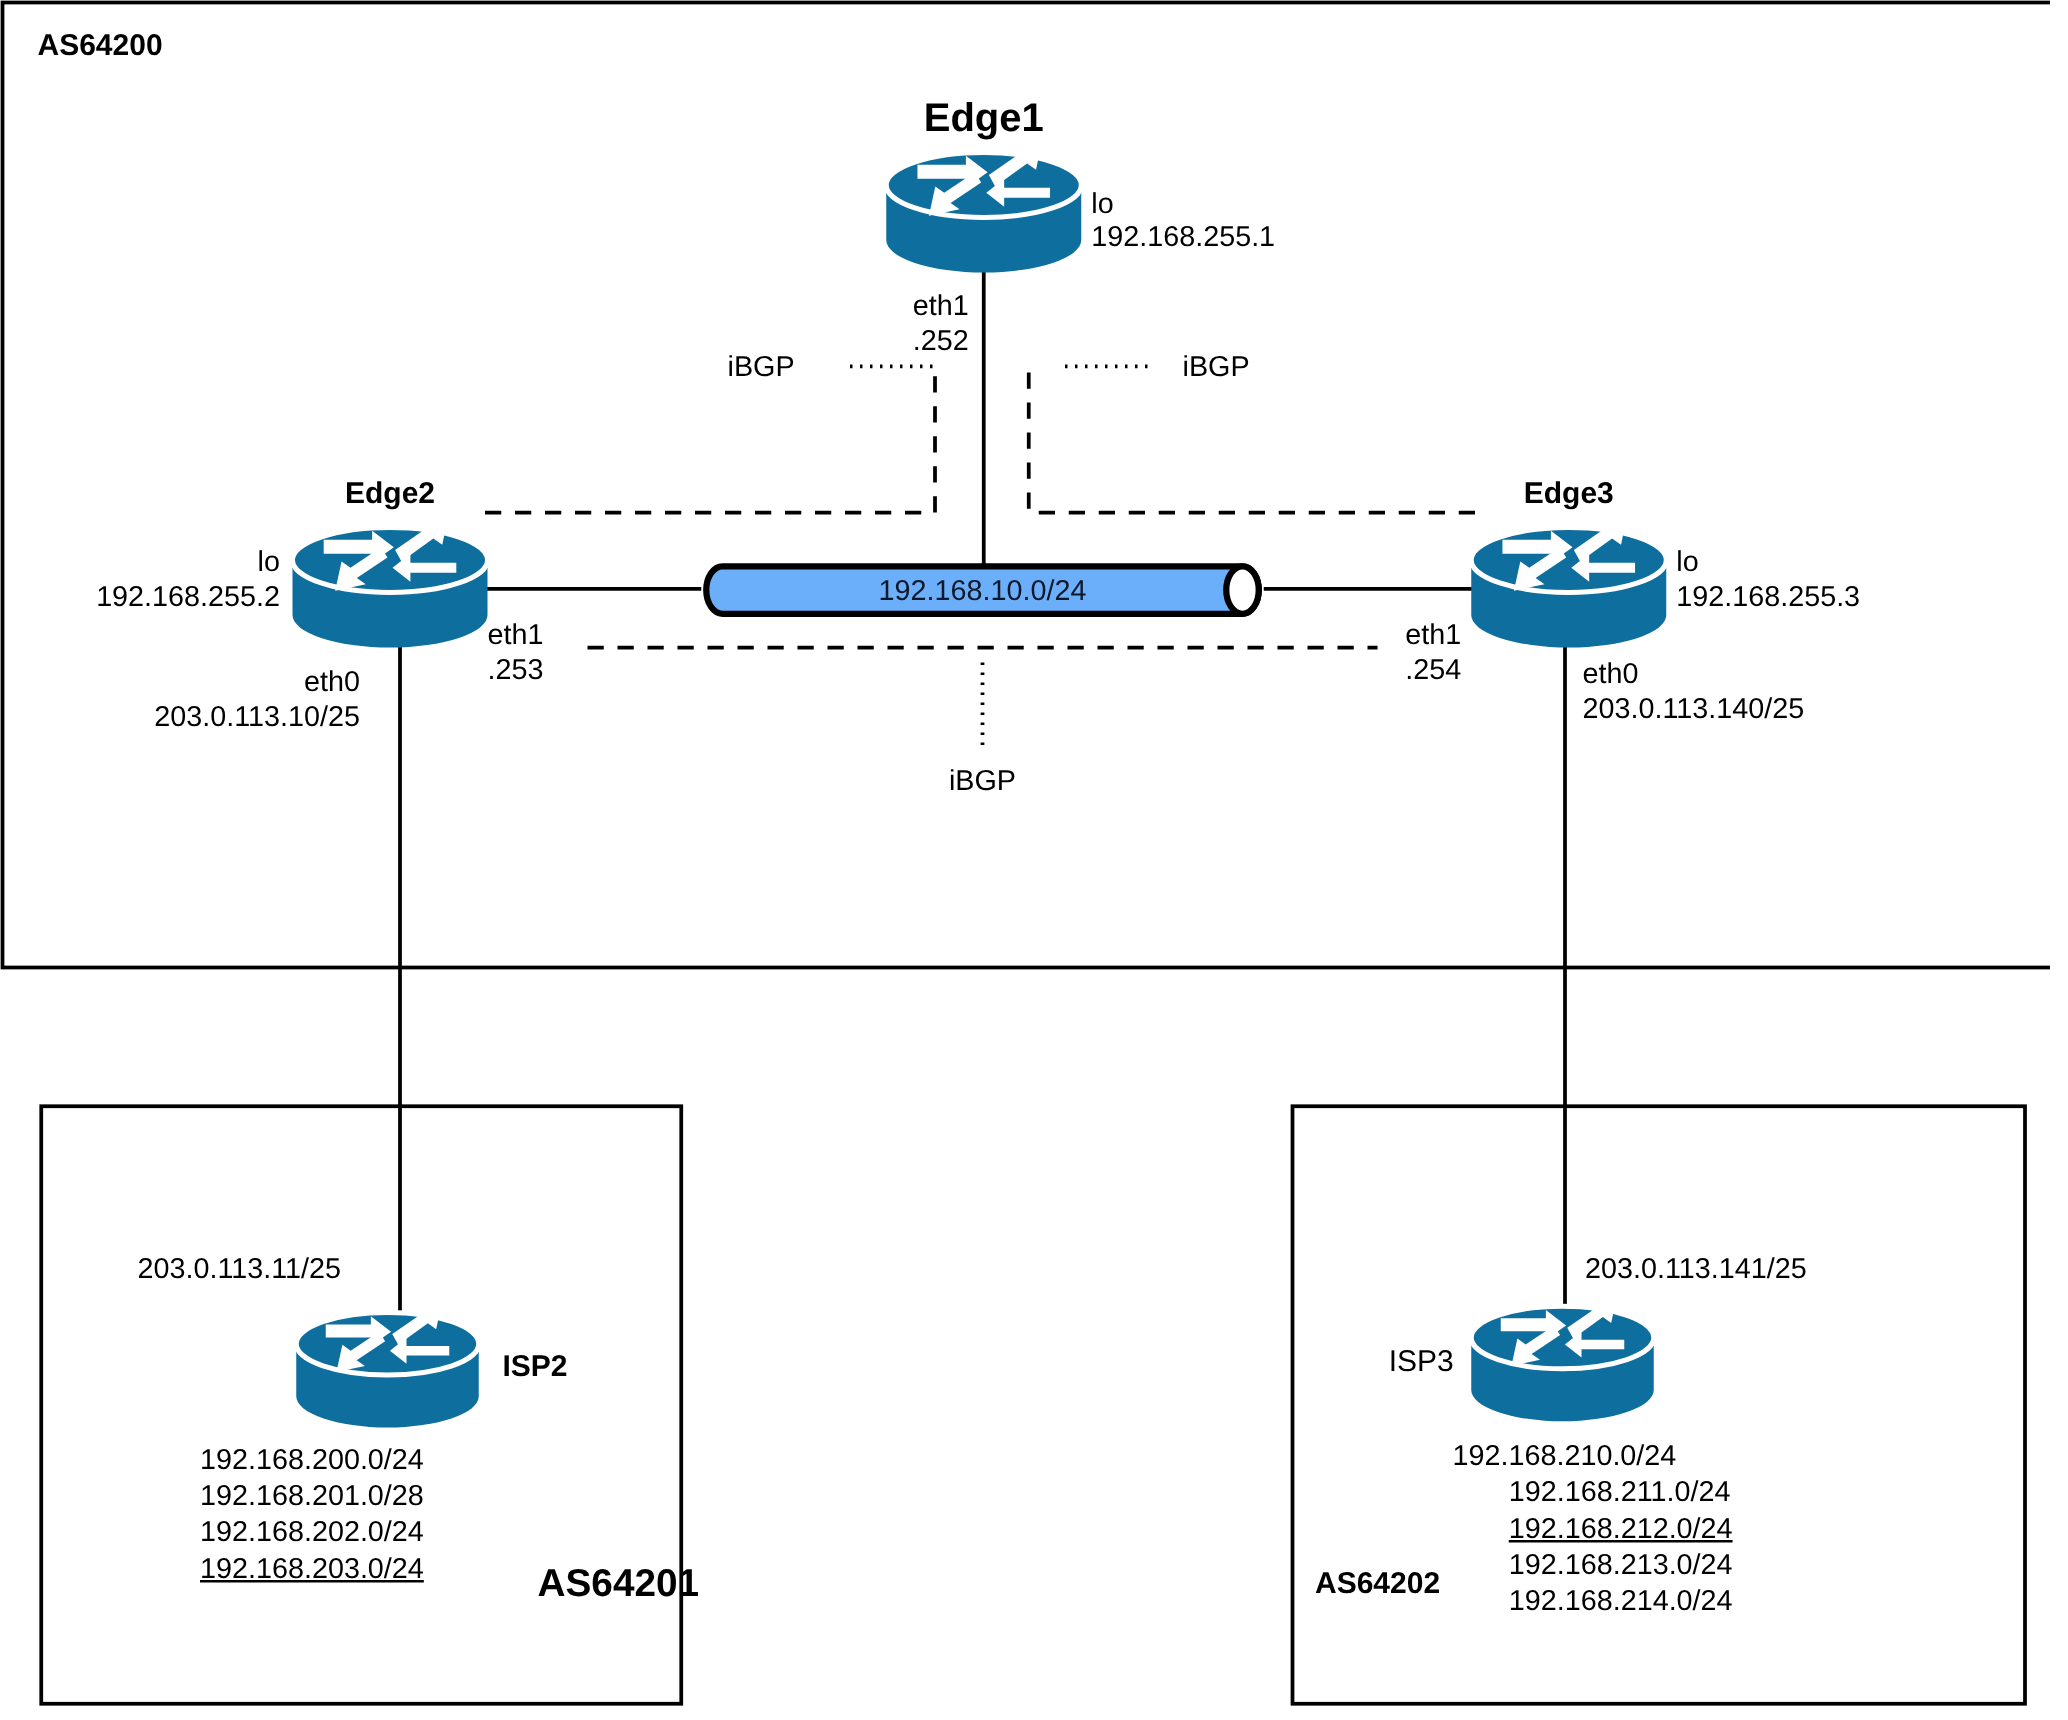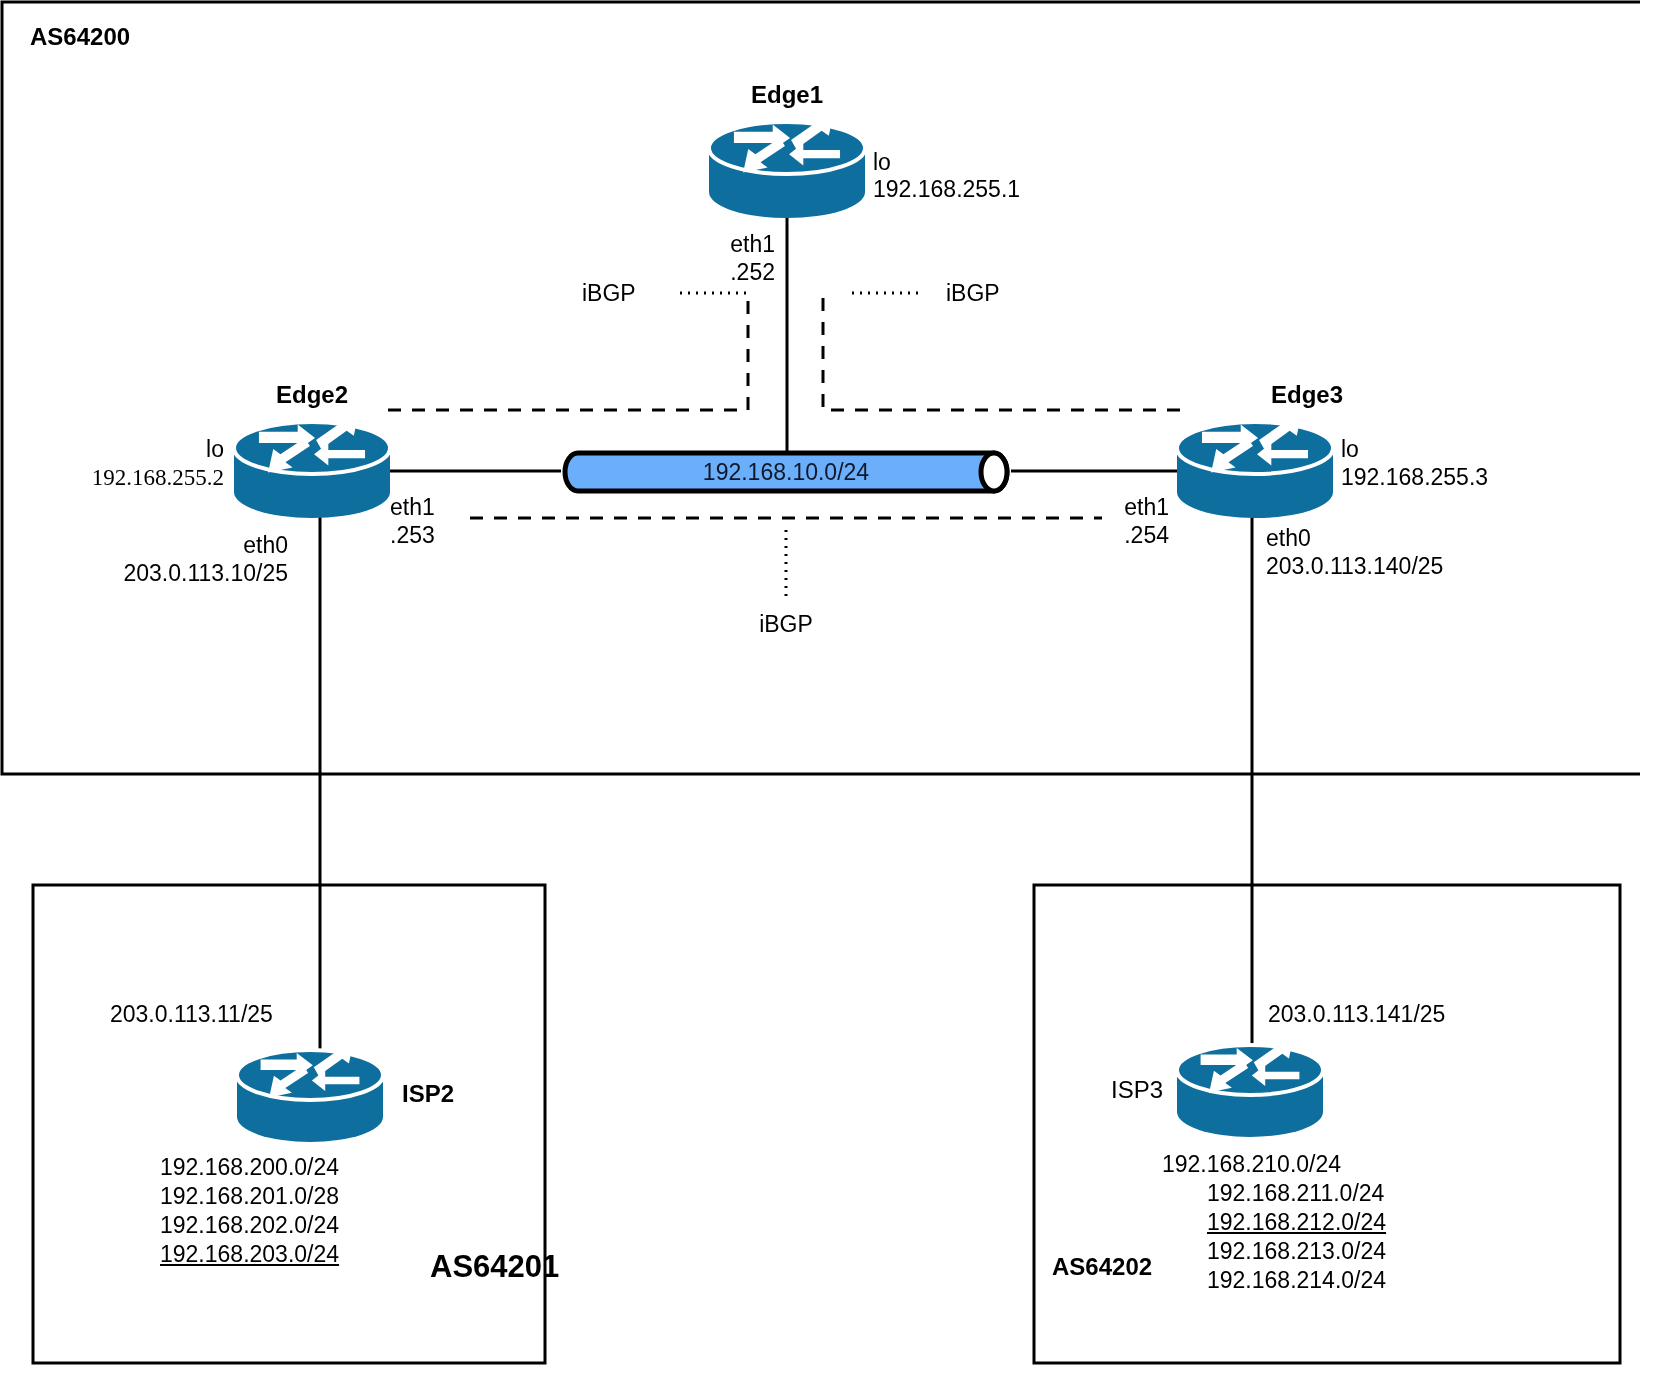--- a/index.html
+++ b/index.html
@@ -139,39 +139,39 @@
       <ellipse cx="0" cy="-20" rx="73" ry="25" fill="#0E6E9E"></ellipse>
       <ellipse cx="0" cy="-20" rx="73" ry="25" fill="none" stroke="#ffffff" stroke-width="4"></ellipse>
       <g transform="translate(0,-24) scale(0.95)">
           <use href="#router-arrows"></use>
         </g>
     </g>
   </svg>
 
   <div class="txt bold" style="left:30px; top:22px; font-size:24px;">AS64200</div>
 
-  <div class="txt bold ctr" style="left:787px; top:80px; font-size:24px;">Edge1</div>
+  <div class="txt bold ctr" style="left:787px; top:80px; font-size:32px;">Edge1</div>
   <div class="txt" style="left:873px; top:148px;">lo</div>
   <div class="txt" style="left:873px; top:175px;">192.168.255.1</div>
   <div class="txt rgt" style="left:775px; top:230px;">eth1</div>
   <div class="txt rgt" style="left:775px; top:258px;">.252</div>
 
   <div class="txt" style="left:582px; top:279px;">iBGP</div>
   <div class="txt" style="left:946px; top:279px;">iBGP</div>
   <div class="txt ctr" style="left:786px; top:610px;">iBGP</div>
 
   <div class="txt bold ctr" style="left:312px; top:380px; font-size:24px;">Edge2</div>
   <div class="txt rgt" style="left:224px; top:435px;">lo</div>
-  <div class="txt rgt" style="left:224px; top:463px;font-family:Liberation Serif, serif;">192.168.255.2</div>
+  <div class="txt rgt" style="left:224px; top:463px;">192.168.255.2</div>
   <div class="txt" style="left:390px; top:493px;">eth1</div>
   <div class="txt" style="left:390px; top:521px;">.253</div>
   <div class="txt rgt" style="left:288px; top:531px;">eth0</div>
   <div class="txt rgt" style="left:288px; top:559px;">203.0.113.10/25</div>
 
-  <div class="txt bold ctr" style="left:1307px; top:380px; font-size:24px;">Edge3</div>
+  <div class="txt bold ctr" style="left:1255px; top:380px; font-size:24px;">Edge3</div>
   <div class="txt" style="left:1341px; top:435px;">lo</div>
   <div class="txt" style="left:1341px; top:463px;">192.168.255.3</div>
   <div class="txt rgt" style="left:1169px; top:493px;">eth1</div>
   <div class="txt rgt" style="left:1169px; top:521px;">.254</div>
   <div class="txt" style="left:1266px; top:524px;">eth0</div>
   <div class="txt" style="left:1266px; top:552px;">203.0.113.140/25</div>
 
   <div class="bus-label" style="left:786px; top:459px;">192.168.10.0/24</div>
 
   <div class="txt" style="left:110px; top:1000px;">203.0.113.11/25</div>

